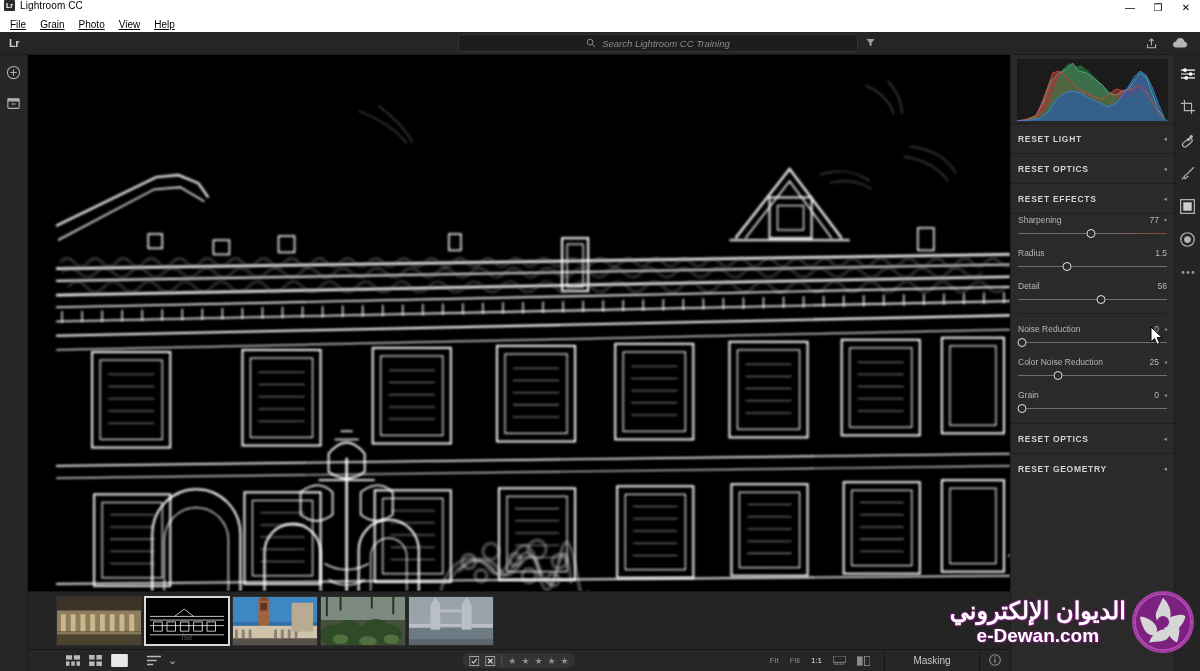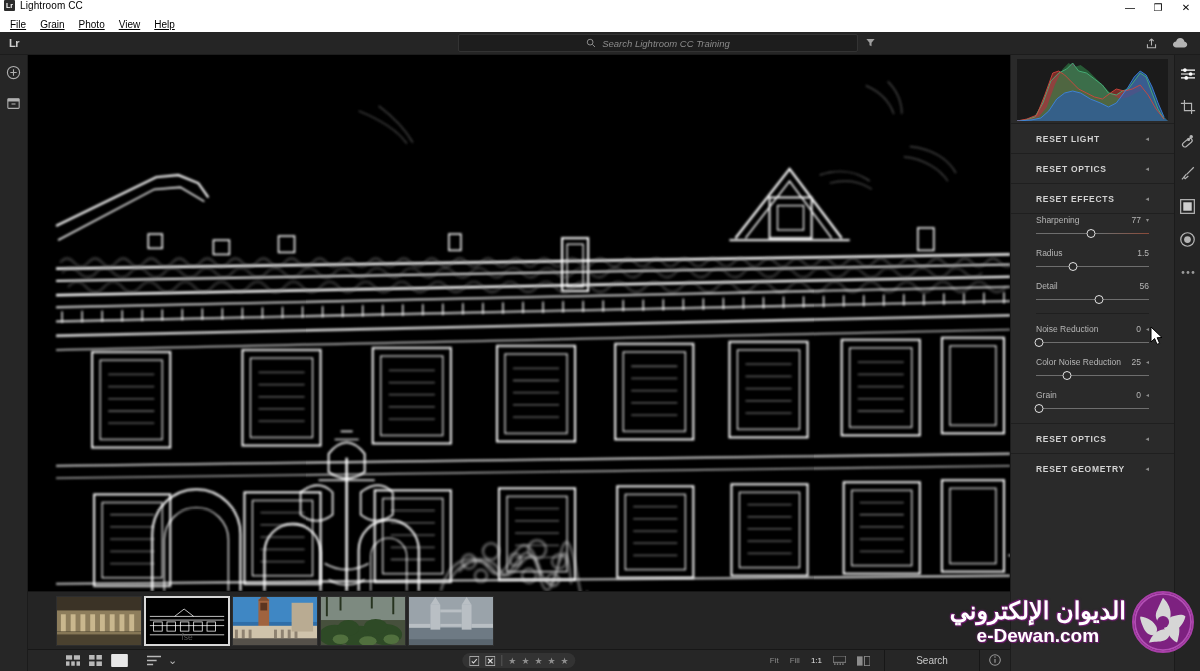--- a/index.html
+++ b/index.html
@@ -136,21 +136,21 @@
   .rightpanel {
     width: 164px; background: #2a2a2a; border-left: 1px solid #1c1c1c;
     display: flex; flex-direction: column; overflow: hidden;
   }
   .histogram {
     height: 62px; margin: 4px 6px 2px 6px; background: #1b1b1b; position: relative;
   }
   .histogram svg { display: block; width: 100%; height: 100%; }
 
   .sect {
-    border-top: 1px solid #1f1f1f; padding: 0 25px;
+    border-top: 1px solid #1f1f1f; padding: 0 7px;
   }
   .sect-hd {
     height: 29px; display: flex; align-items: center; justify-content: space-between;
     cursor: pointer;
   }
   .sect-title {
     font-size: 8.5px; color: #d2d2d2; font-weight: bold; letter-spacing: .7px;
   }
   .caret { color: #8c8c8c; font-size: 7px; }
 
@@ -639,21 +639,21 @@
                   </g>
                 </svg>
             </span>
             <span class="bb-icn">
               <svg width="13" height="10" viewBox="0 0 14 10">
                   <rect x="0" y="0" width="6" height="10" fill="#8c8c8c"></rect>
                   <rect x="8" y="0" width="6" height="10" fill="none" stroke="#8c8c8c"></rect>
                 </svg>
             </span>
           </div>
-          <div class="presets-btn">Search</div>
+          <div class="presets-btn">Masking</div>
           <div class="info-btn">
             <svg width="12" height="12" viewBox="0 0 14 14">
                 <circle cx="7" cy="7" r="6.2" fill="none" stroke="#9a9a9a" stroke-width="1.2"></circle>
                 <path d="M7 5.8v4.4" stroke="#9a9a9a" stroke-width="1.4"></path>
                 <circle cx="7" cy="3.6" r=".9" fill="#9a9a9a"></circle>
               </svg>
           </div>
         </div>
       </div>
 

